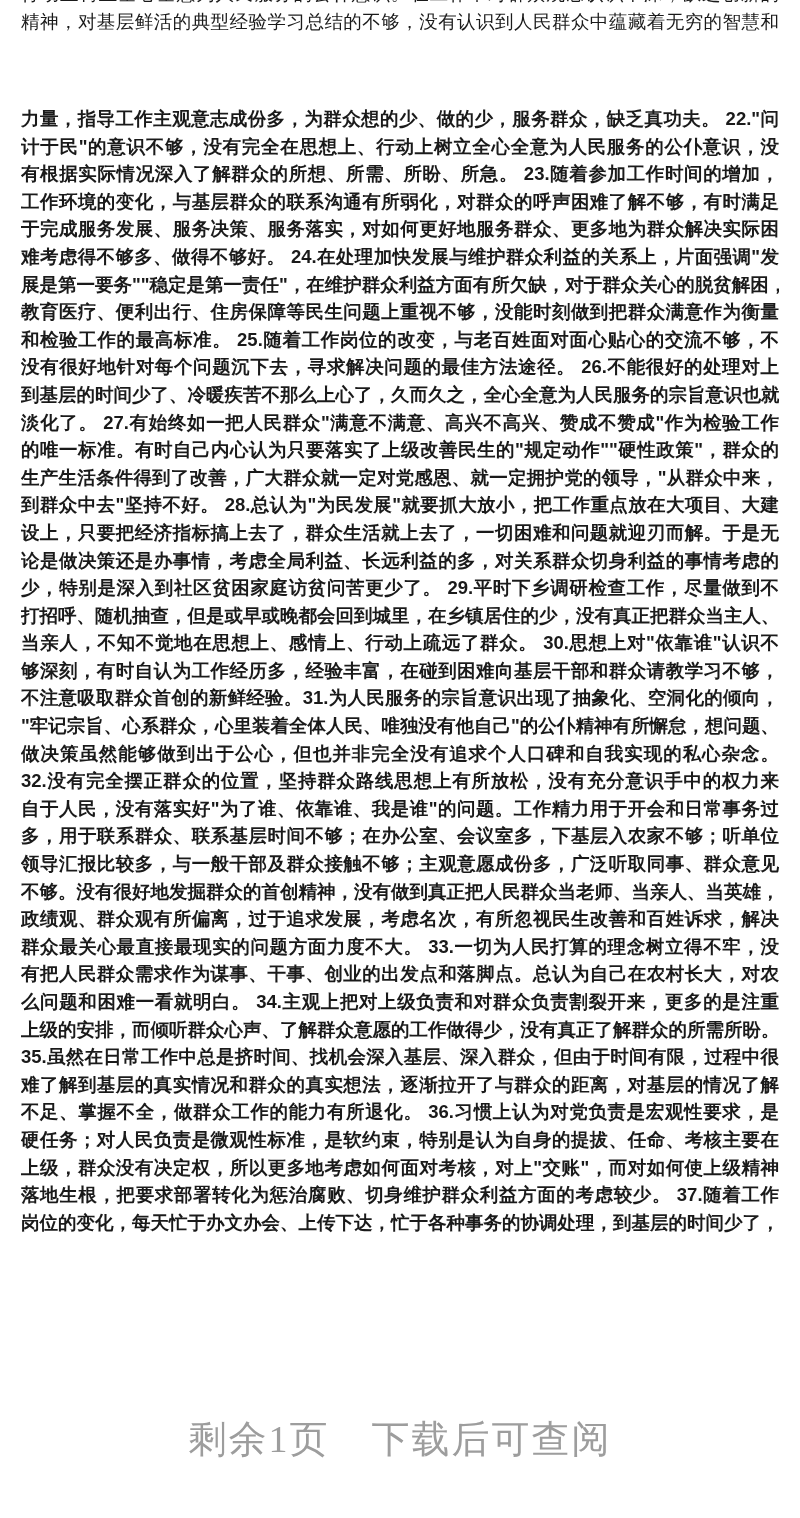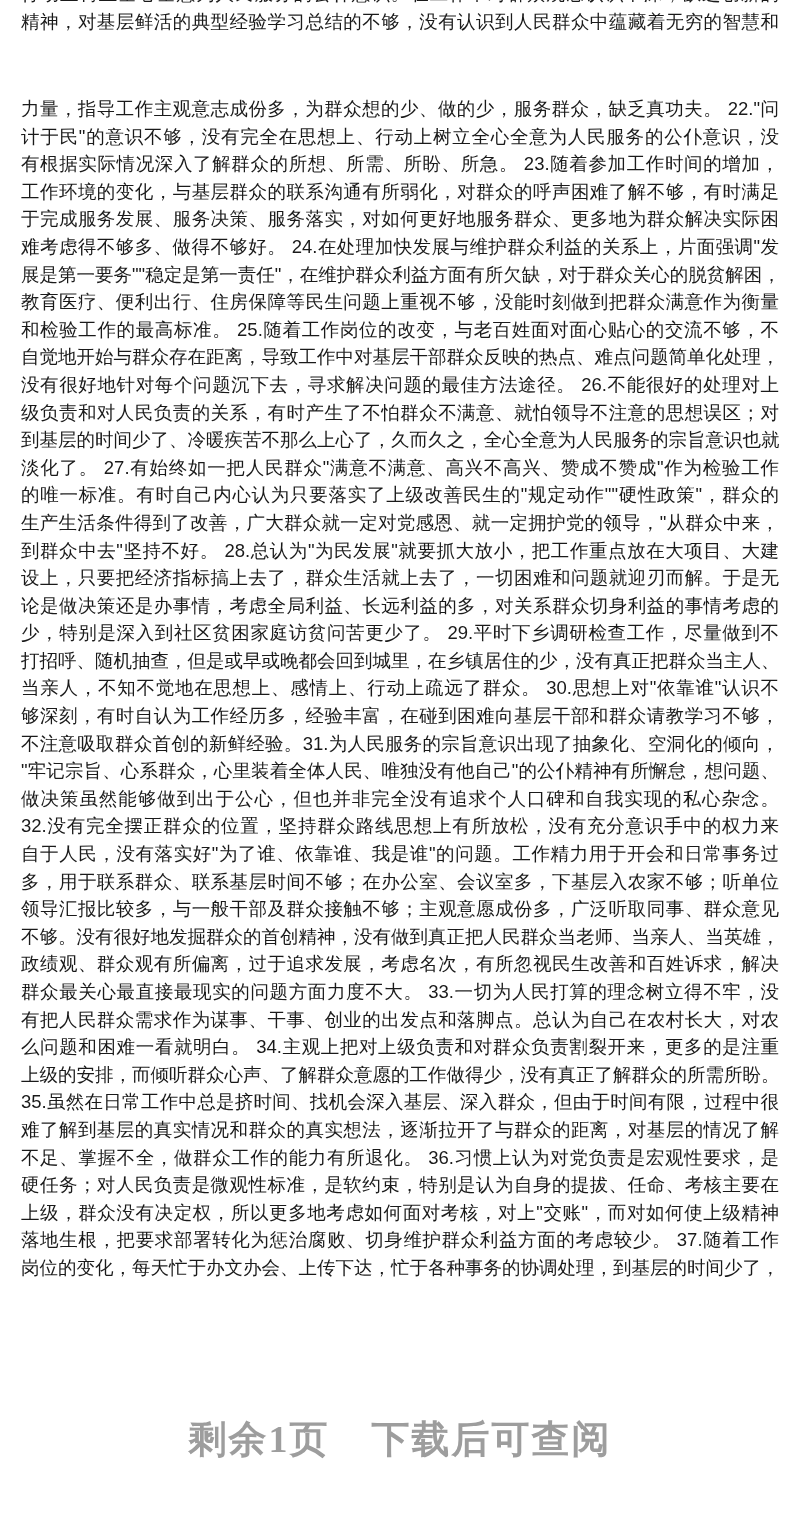--- a/index.html
+++ b/index.html
@@ -22,41 +22,41 @@
   .textcol {
     position: absolute;
     left: 21px;
     width: 758px;
     color: #1a1a1a;
     font-size: 18.5px;
     line-height: 27.6px;
     font-weight: 400;
   }
   #intro-block { top: -20px; }
-  #main-block  { top: 95px;  }
+  #main-block  { top: 105px; font-weight: bold;  }
   .tl {
     height: 27.6px;
     white-space: nowrap;
     overflow: hidden;
     text-align: justify;
     text-align-last: justify;
     text-justify: inter-character;
   }
   .footer-hint {
     position: absolute;
     top: 1414px;
     left: 0;
     width: 100%;
     display: flex;
     justify-content: center;
     align-items: baseline;
     gap: 42px;
     color: #9d9d9d;
     font-family: "Liberation Serif", serif;
-    font-weight: 700;
+    font-weight: 400;
     font-size: 38px;
     letter-spacing: 2px;
   }
 </style>
 </head>
 <body>
 
 <div class="page">
 
   <div class="textcol" id="intro-block">
@@ -67,23 +67,21 @@
   <div class="textcol" id="main-block">
       <div class="tl">力量，指导工作主观意志成份多，为群众想的少、做的少，服务群众，缺乏真功夫。 22."问</div>
       <div class="tl">计于民"的意识不够，没有完全在思想上、行动上树立全心全意为人民服务的公仆意识，没</div>
       <div class="tl">有根据实际情况深入了解群众的所想、所需、所盼、所急。 23.随着参加工作时间的增加，</div>
       <div class="tl">工作环境的变化，与基层群众的联系沟通有所弱化，对群众的呼声困难了解不够，有时满足</div>
       <div class="tl">于完成服务发展、服务决策、服务落实，对如何更好地服务群众、更多地为群众解决实际困</div>
       <div class="tl">难考虑得不够多、做得不够好。 24.在处理加快发展与维护群众利益的关系上，片面强调"发</div>
       <div class="tl">展是第一要务""稳定是第一责任"，在维护群众利益方面有所欠缺，对于群众关心的脱贫解困，</div>
       <div class="tl">教育医疗、便利出行、住房保障等民生问题上重视不够，没能时刻做到把群众满意作为衡量</div>
       <div class="tl">和检验工作的最高标准。 25.随着工作岗位的改变，与老百姓面对面心贴心的交流不够，不</div>
-      <div class="tl">自觉地开始与群众存在距离，导致工作中对基层干部群众反映的热点、难点问题简单化处理，</div>
       <div class="tl">没有很好地针对每个问题沉下去，寻求解决问题的最佳方法途径。 26.不能很好的处理对上</div>
-      <div class="tl">级负责和对人民负责的关系，有时产生了不怕群众不满意、就怕领导不注意的思想误区；对</div>
       <div class="tl">到基层的时间少了、冷暖疾苦不那么上心了，久而久之，全心全意为人民服务的宗旨意识也就</div>
       <div class="tl">淡化了。 27.有始终如一把人民群众"满意不满意、高兴不高兴、赞成不赞成"作为检验工作</div>
       <div class="tl">的唯一标准。有时自己内心认为只要落实了上级改善民生的"规定动作""硬性政策"，群众的</div>
       <div class="tl">生产生活条件得到了改善，广大群众就一定对党感恩、就一定拥护党的领导，"从群众中来，</div>
       <div class="tl">到群众中去"坚持不好。 28.总认为"为民发展"就要抓大放小，把工作重点放在大项目、大建</div>
       <div class="tl">设上，只要把经济指标搞上去了，群众生活就上去了，一切困难和问题就迎刃而解。于是无</div>
       <div class="tl">论是做决策还是办事情，考虑全局利益、长远利益的多，对关系群众切身利益的事情考虑的</div>
       <div class="tl">少，特别是深入到社区贫困家庭访贫问苦更少了。 29.平时下乡调研检查工作，尽量做到不</div>
       <div class="tl">打招呼、随机抽查，但是或早或晚都会回到城里，在乡镇居住的少，没有真正把群众当主人、</div>
       <div class="tl">当亲人，不知不觉地在思想上、感情上、行动上疏远了群众。 30.思想上对"依靠谁"认识不</div>

